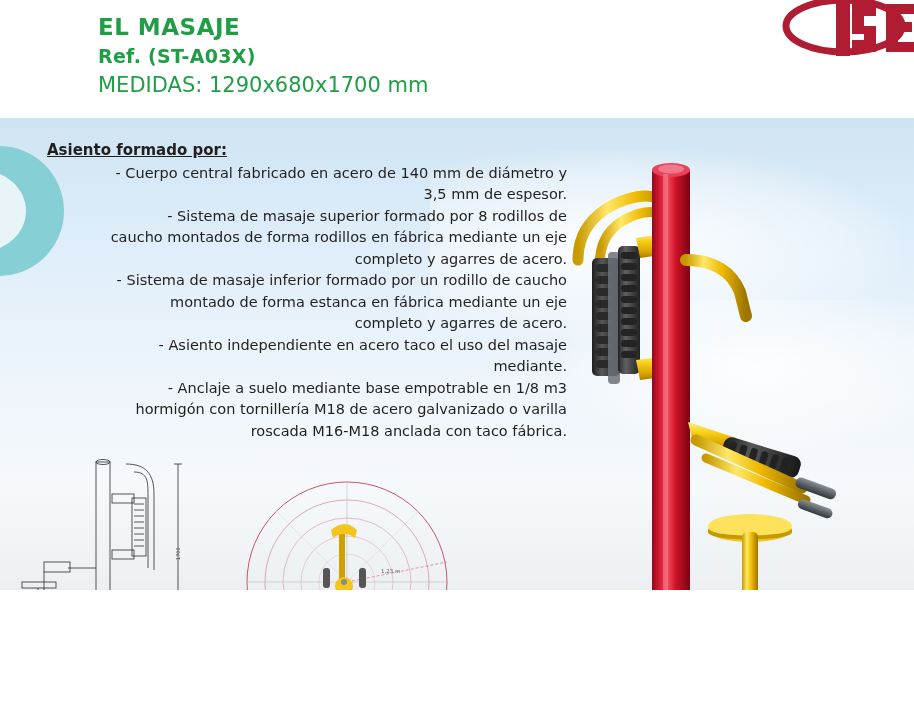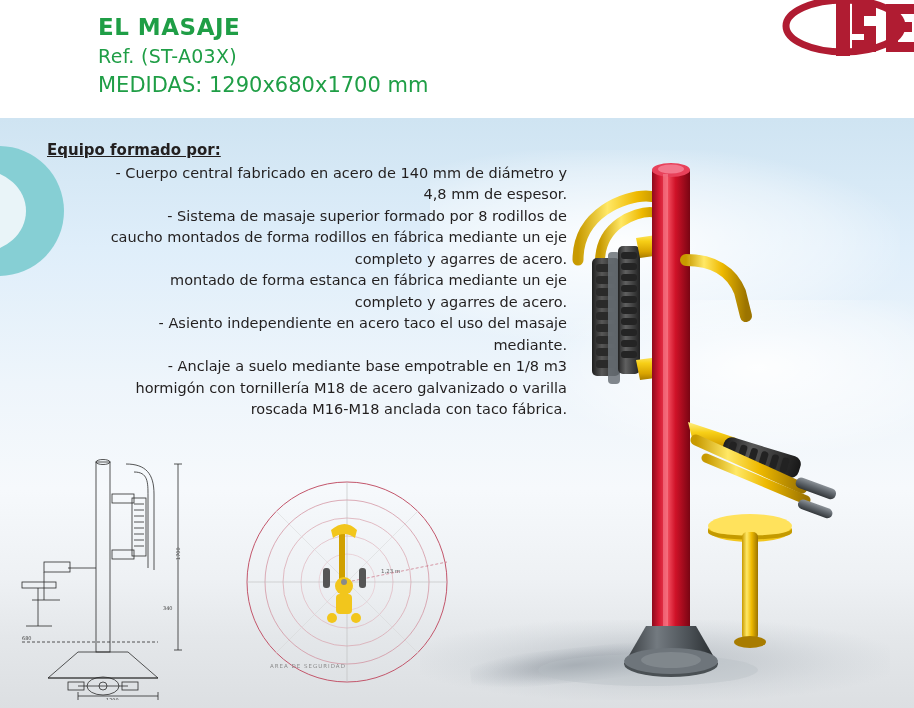--- a/index.html
+++ b/index.html
@@ -12,21 +12,21 @@
     background: #ffffff;
     font-family: "Liberation Sans", sans-serif;
     overflow: hidden;
     position: relative;
   }
 
   
   .page {
     position: relative;
     width: 914px;
-    height: 708px;
+    height: 590px;
     overflow: hidden;
     background: #ffffff;
   }
 
   
   .photo-bg {
     position: absolute;
     left: 0;
     top: 118px;
     width: 914px;
@@ -114,21 +114,21 @@
     font-size: 23px;
     font-weight: bold;
     color: #1f9e46;
     letter-spacing: 0.5px;
     line-height: 27px;
     margin: 0;
   }
   .title-ref {
     font-family: "DejaVu Sans", sans-serif;
     font-size: 19px;
-    font-weight: normal;
+    font-weight: bold;
     color: #1f9e46;
     letter-spacing: 0.3px;
     line-height: 25px;
     margin: 3px 0 0 0;
   }
   .title-med {
     font-family: "DejaVu Sans", sans-serif;
     font-size: 21px;
     font-weight: normal;
     color: #1f9e46;
@@ -358,26 +358,27 @@
 
     <svg class="logo" viewBox="0 0 180 78">
       <ellipse cx="104" cy="30" rx="58" ry="26" fill="none" stroke="#b01c32" stroke-width="7"></ellipse>
       <path d="M146 8 L176 8 L176 18 L158 18 L158 26 L172 26 L172 36 L158 36 L158 46 L178 46 L178 56 L146 56 Z" fill="#b01c32"></path>
       <path d="M112 6 L136 6 L136 20 L124 20 L124 30 L136 30 L136 56 L112 56 L112 44 L124 44 L124 38 L112 38 Z" fill="#b01c32"></path>
       <rect x="96" y="2" width="14" height="58" fill="#b01c32"></rect>
     </svg>
   </div>
 
   <div class="desc">
-    <span class="desc-title">Equipo formado por:</span>
+    <span class="desc-title">Asiento formado por:</span>
     <span class="desc-line">- Cuerpo central fabricado en acero de 140 mm de diámetro y</span>
-    <span class="desc-line">4,8 mm de espesor.</span>
+    <span class="desc-line">3,5 mm de espesor.</span>
     <span class="desc-line">- Sistema de masaje superior formado por 8 rodillos de</span>
     <span class="desc-line">caucho montados de forma rodillos en fábrica mediante un eje</span>
     <span class="desc-line">completo y agarres de acero.</span>
+    <span class="desc-line">- Sistema de masaje inferior formado por un rodillo de caucho</span>
     <span class="desc-line">montado de forma estanca en fábrica mediante un eje</span>
     <span class="desc-line">completo y agarres de acero.</span>
     <span class="desc-line">- Asiento independiente en acero taco el uso del masaje</span>
     <span class="desc-line">mediante.</span>
     <span class="desc-line">- Anclaje a suelo mediante base empotrable en 1/8 m3</span>
     <span class="desc-line">hormigón con tornillería M18 de acero galvanizado o varilla</span>
     <span class="desc-line">roscada M16-M18 anclada con taco fábrica.</span>
   </div>
 
   <svg class="drawing-left" viewBox="0 0 210 250">

